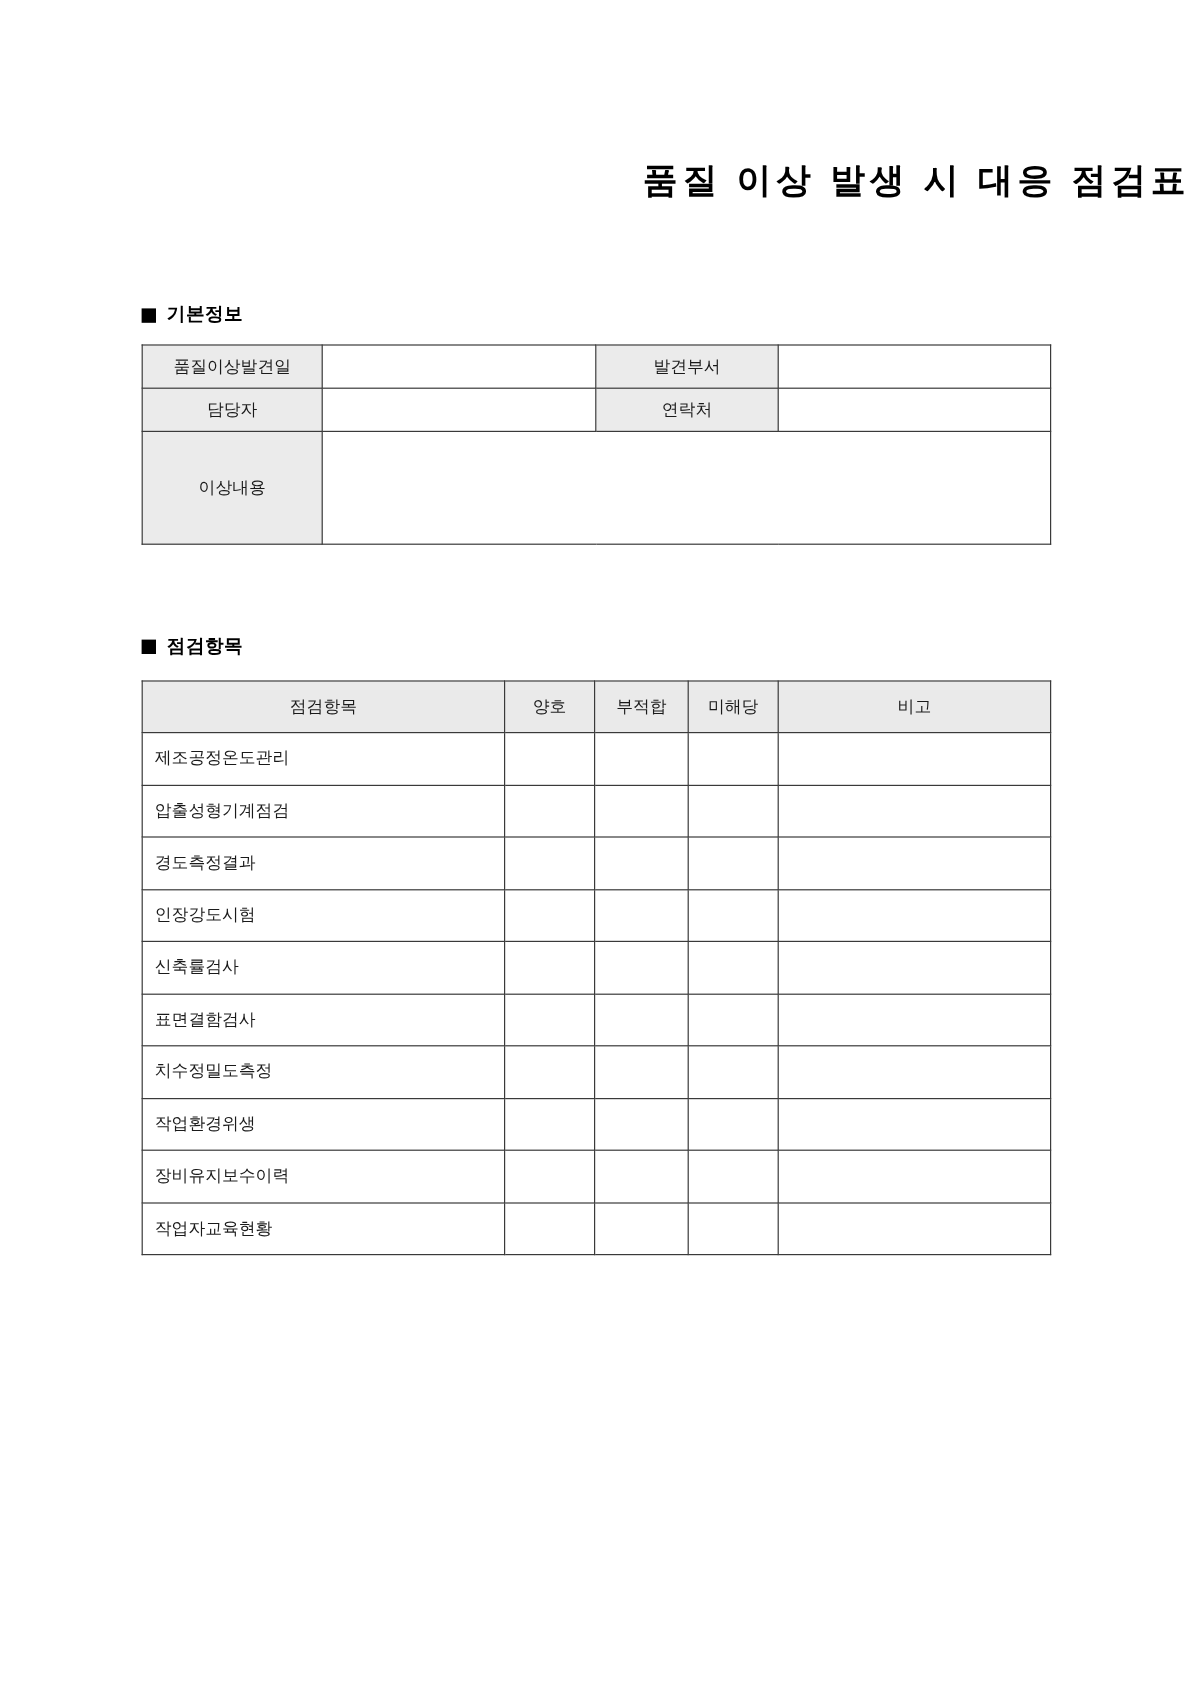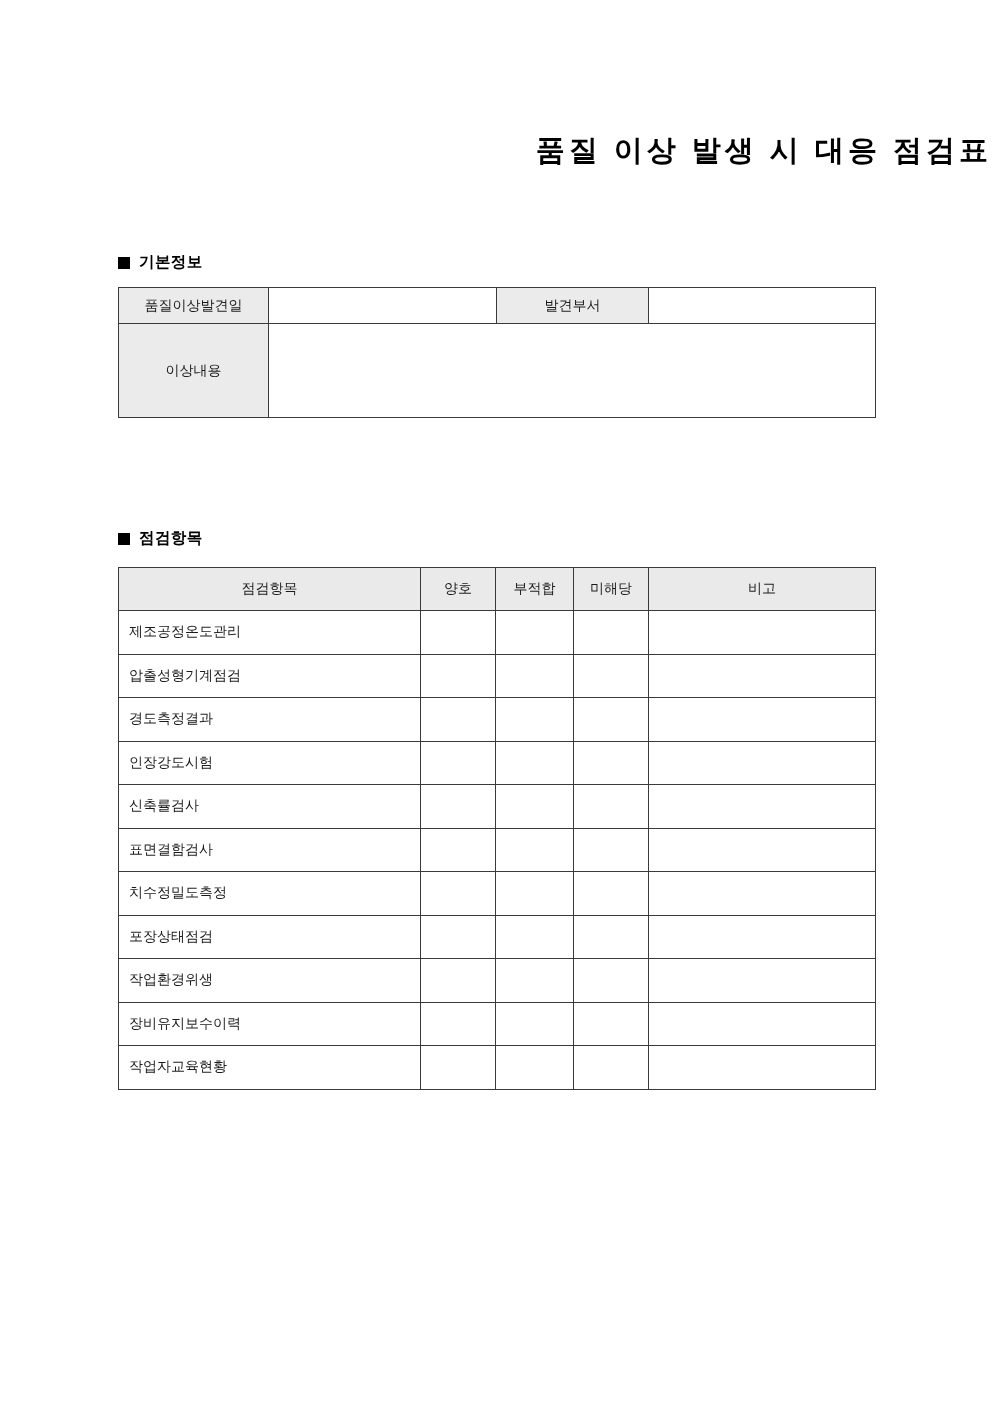--- a/index.html
+++ b/index.html
@@ -157,20 +157,26 @@
       <col class="c1">
         <col class="c2">
         <col class="c3">
         <col class="c4">
     </colgroup>
     <tbody>
       <tr class="r-short">
         <td class="lbl">품질이상발견일</td>
         <td class="val cellpad"></td>
         <td class="lbl">발견부서</td>
+        <td class="val cellpad"></td>
+      </tr>
+      <tr class="r-short">
+        <td class="lbl">담당자</td>
+        <td class="val cellpad"></td>
+        <td class="lbl">연락처</td>
         <td class="val cellpad"></td>
       </tr>
       <tr class="r-tall">
         <td class="lbl">이상내용</td>
         <td class="val cellpad" colspan="3"></td>
       </tr>
     </tbody>
   </table>
 
   <div class="section-head" id="sec-items">
@@ -239,27 +245,20 @@
           <td class="cellpad"></td>
         </tr>
         <tr>
           <td class="item-name">치수정밀도측정</td>
           <td class="mark"></td>
           <td class="mark"></td>
           <td class="mark"></td>
           <td class="cellpad"></td>
         </tr>
         <tr>
-          <td class="item-name">포장상태점검</td>
-          <td class="mark"></td>
-          <td class="mark"></td>
-          <td class="mark"></td>
-          <td class="cellpad"></td>
-        </tr>
-        <tr>
           <td class="item-name">작업환경위생</td>
           <td class="mark"></td>
           <td class="mark"></td>
           <td class="mark"></td>
           <td class="cellpad"></td>
         </tr>
         <tr>
           <td class="item-name">장비유지보수이력</td>
           <td class="mark"></td>
           <td class="mark"></td>

